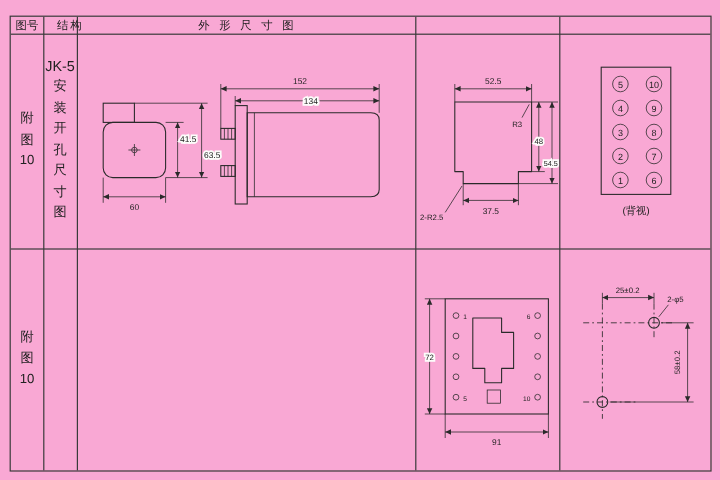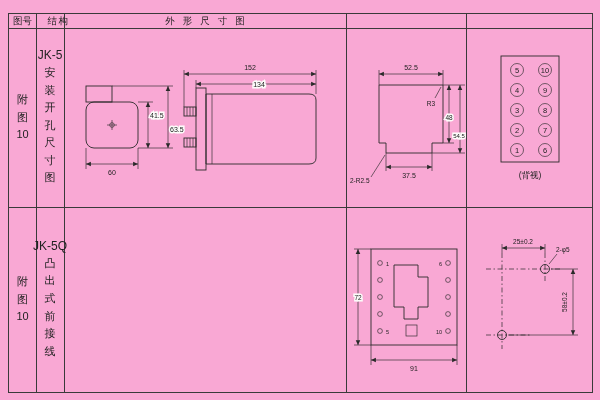--- a/index.html
+++ b/index.html
@@ -176,24 +176,20 @@
         <text x="79" y="125" font-size="7.5" text-anchor="middle">6</text>
 
         <text x="64" y="150" font-size="8.5" text-anchor="middle">(背视)</text>
       </svg>
     </div>
 
     <div class="cell" style="left:0;width:27px;top:193px;height:185px">
       <div class="vtext">附图10</div>
     </div>
 
-    <div class="cell" style="left:27px;width:28px;top:193px;height:185px">
-      <div class="model">JK-5Q</div>
-      <div class="vtext">凸出式前接线</div>
-    </div>
 
 
     <div class="cell" style="left:337px;width:120px;top:193px;height:185px">
       <svg width="120" height="185" viewBox="0 0 120 185">
         <rect class="draw" x="25" y="42" width="86" height="96"></rect>
         <path class="draw" stroke-linejoin="round" d="M48,58 H72 V70 H82 V100 H72 V112 H58 V100 H48 Z"></path>
         <rect class="thin" x="60" y="118" width="11" height="11"></rect>
 
         <circle class="thin" cx="34" cy="56" r="2.4"></circle>
         <circle class="thin" cx="34" cy="73" r="2.4"></circle>

